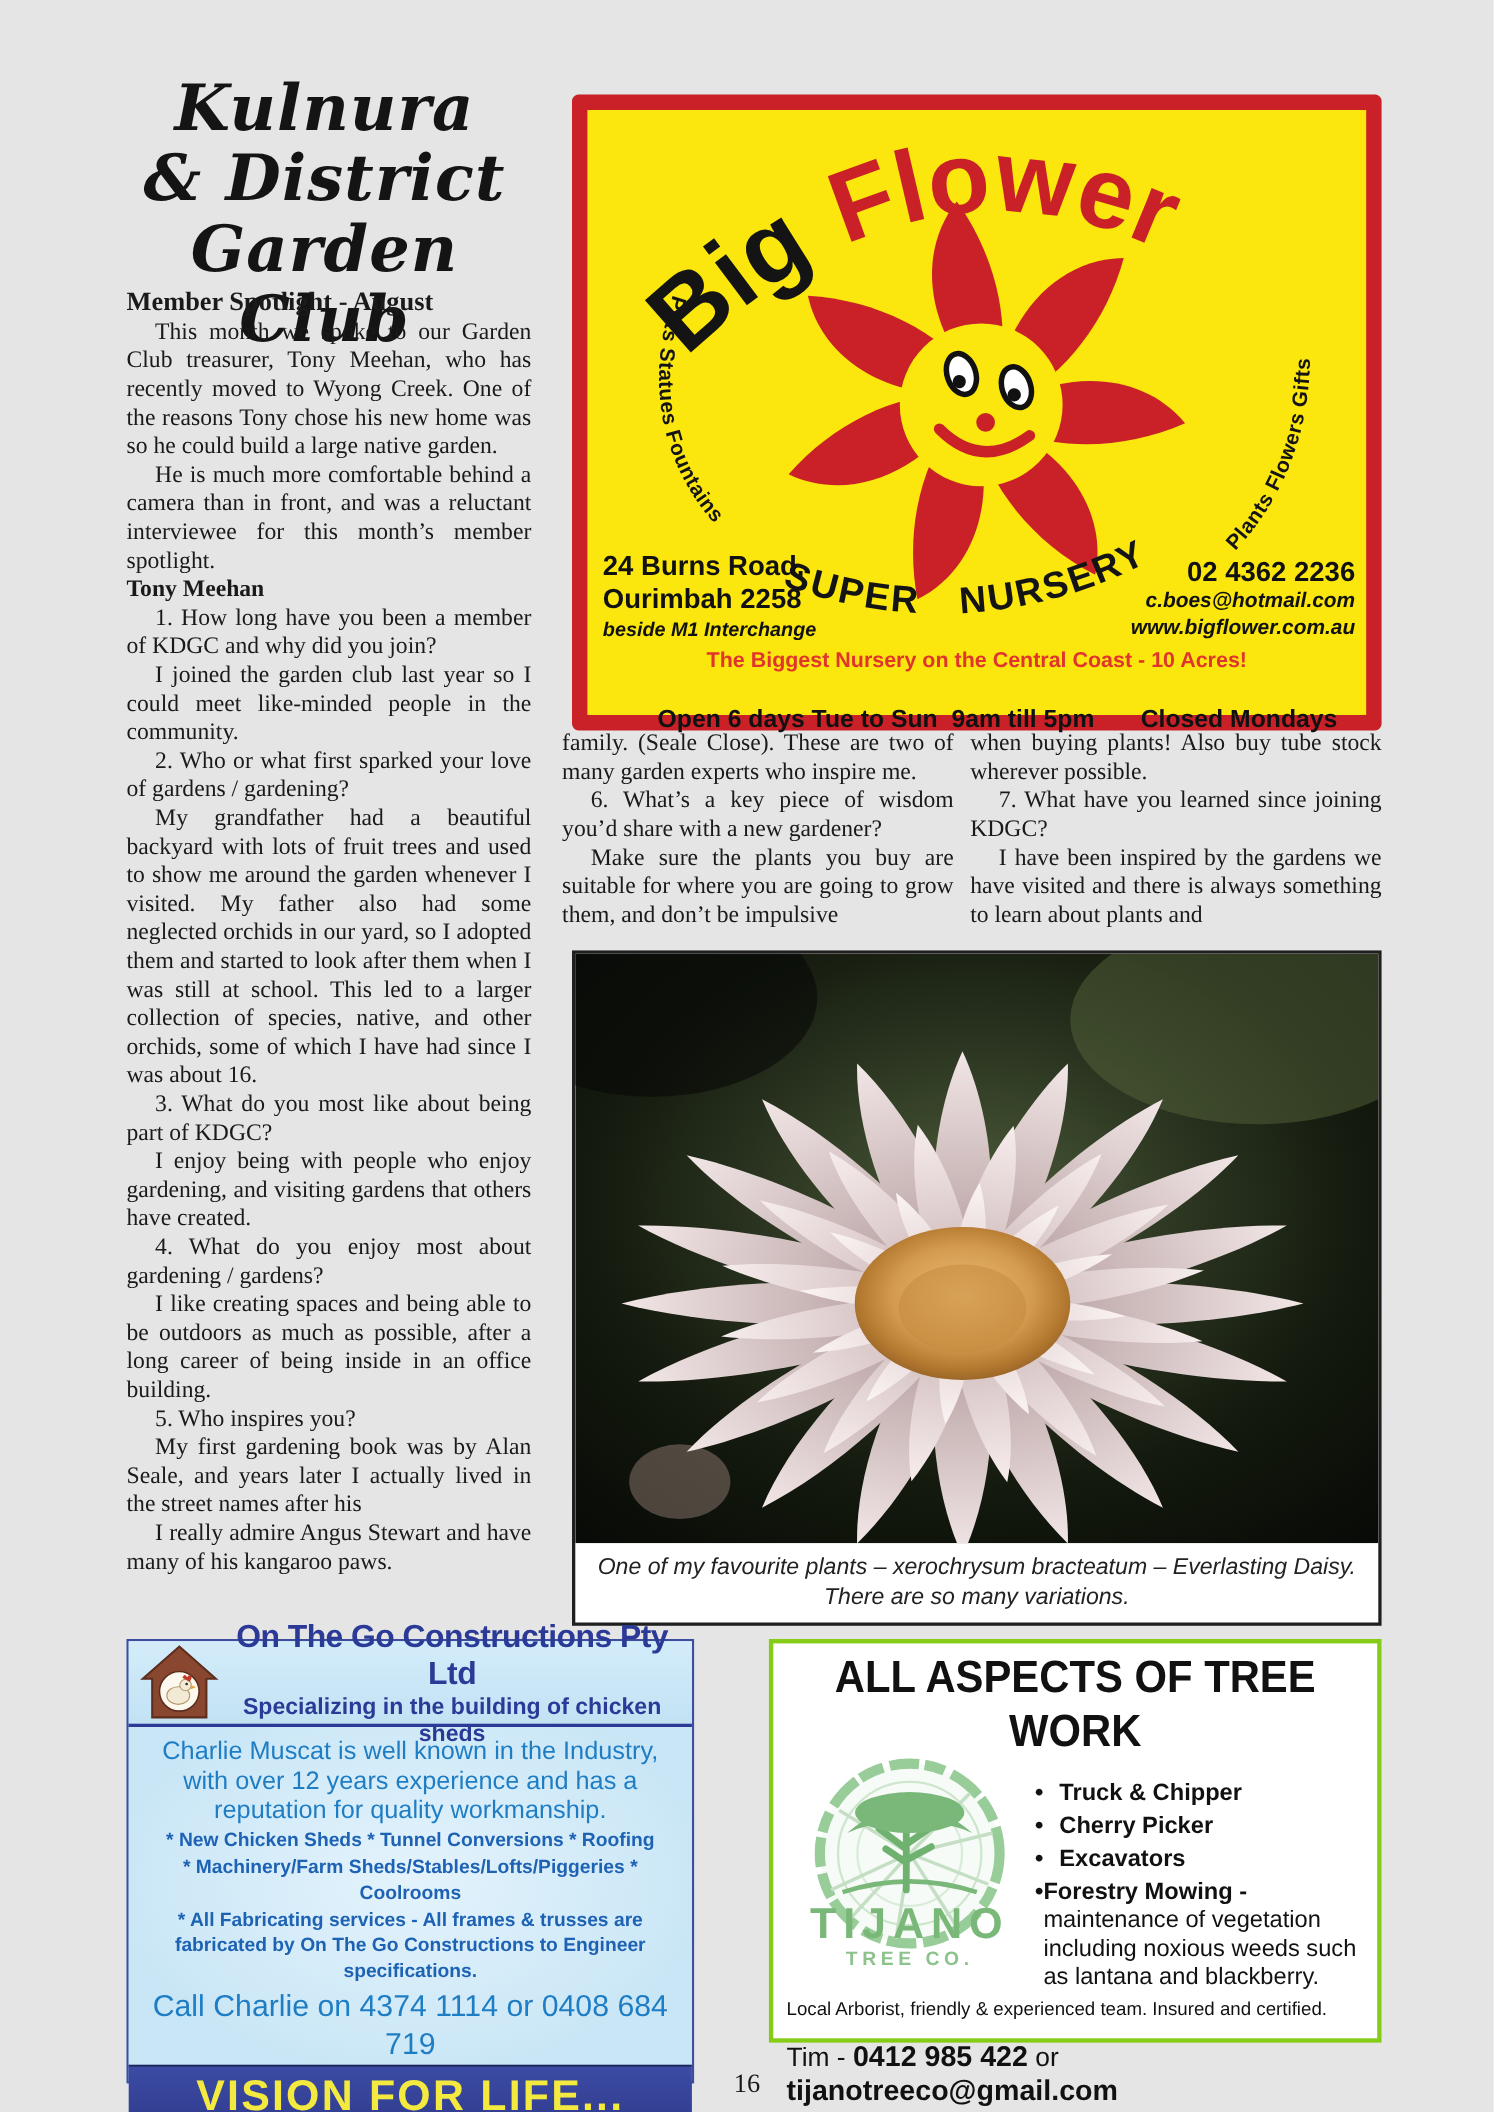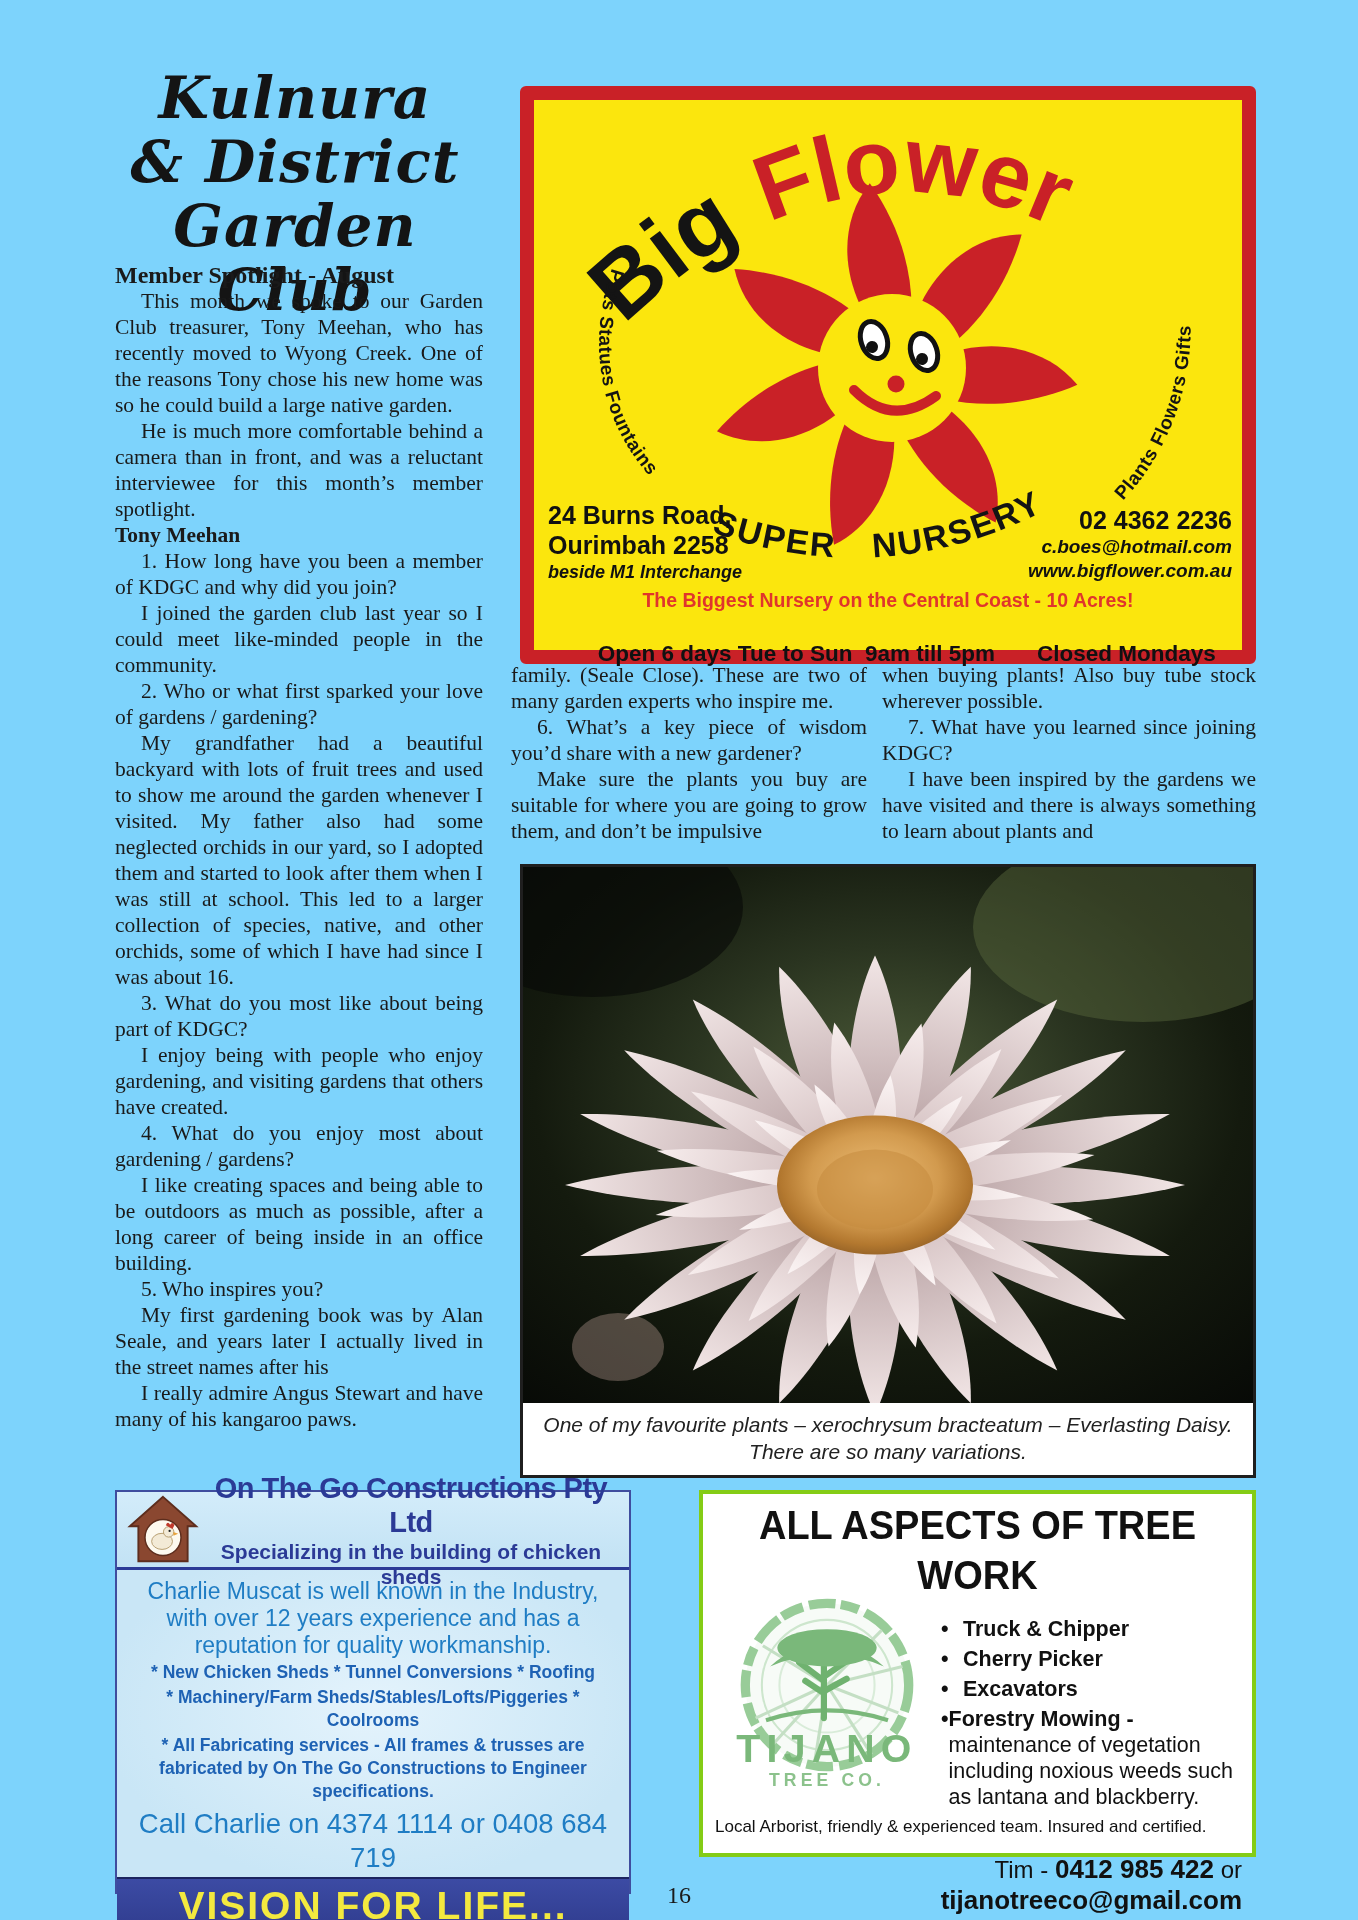--- a/index.html
+++ b/index.html
@@ -1,18 +1,18 @@
 <!DOCTYPE html>
 <html><head>
 <meta charset="utf-8">
 <style>
   * { margin:0; padding:0; box-sizing:border-box; }
   html,body { background:#ffffff; }
   .page {
-    position:relative; width:1358px; height:1920px; background:#7dd3fc;
+    position:relative; width:1358px; height:1920px; background:#e5e5e5;
     font-family:"Liberation Serif", serif; color:#1a1a1a; overflow:hidden;
   }
 
   
   .masthead {
     position:absolute; left:95px; top:66px; width:400px; text-align:center;
     font-family:"DejaVu Serif", serif; font-style:italic; font-weight:600;
     font-size:58px; line-height:64px; color:#141414; letter-spacing:1px;
   }
 
@@ -90,21 +90,21 @@
   }
   .tree-title { text-align:center; font-weight:bold; font-size:38px; line-height:46px;
     color:#111; letter-spacing:0px; transform:scaleY(1.08); transform-origin:top; }
   .tree-row { display:flex; margin-top:2px; }
   .tree-logo { width:228px; flex:0 0 228px; }
   .tree-bullets { flex:1; list-style:none; margin-top:22px; }
   .tree-bullets li { display:flex; font-size:21.5px; line-height:26px; margin-bottom:4px; color:#111; }
   .tree-bullets .dot { width:22px; font-weight:bold; }
   .tree-bullets b { font-weight:bold; }
   .tree-footer { font-size:17px; line-height:22px; color:#111; margin-top:2px; padding-left:2px; }
-  .tree-contact { margin-top:16px; font-size:24px; color:#111; padding-left:2px;text-align:right; }
+  .tree-contact { margin-top:16px; font-size:24px; color:#111; padding-left:2px; }
   .tree-contact b { font-size:26px; font-weight:bold; }
 
   .page-number {
     position:absolute; left:0; top:1882px; width:100%; text-align:center;
     font-size:24px; font-family:"Liberation Serif", serif; color:#1a1a1a;
   }
 </style>
 </head>
 <body>
 

